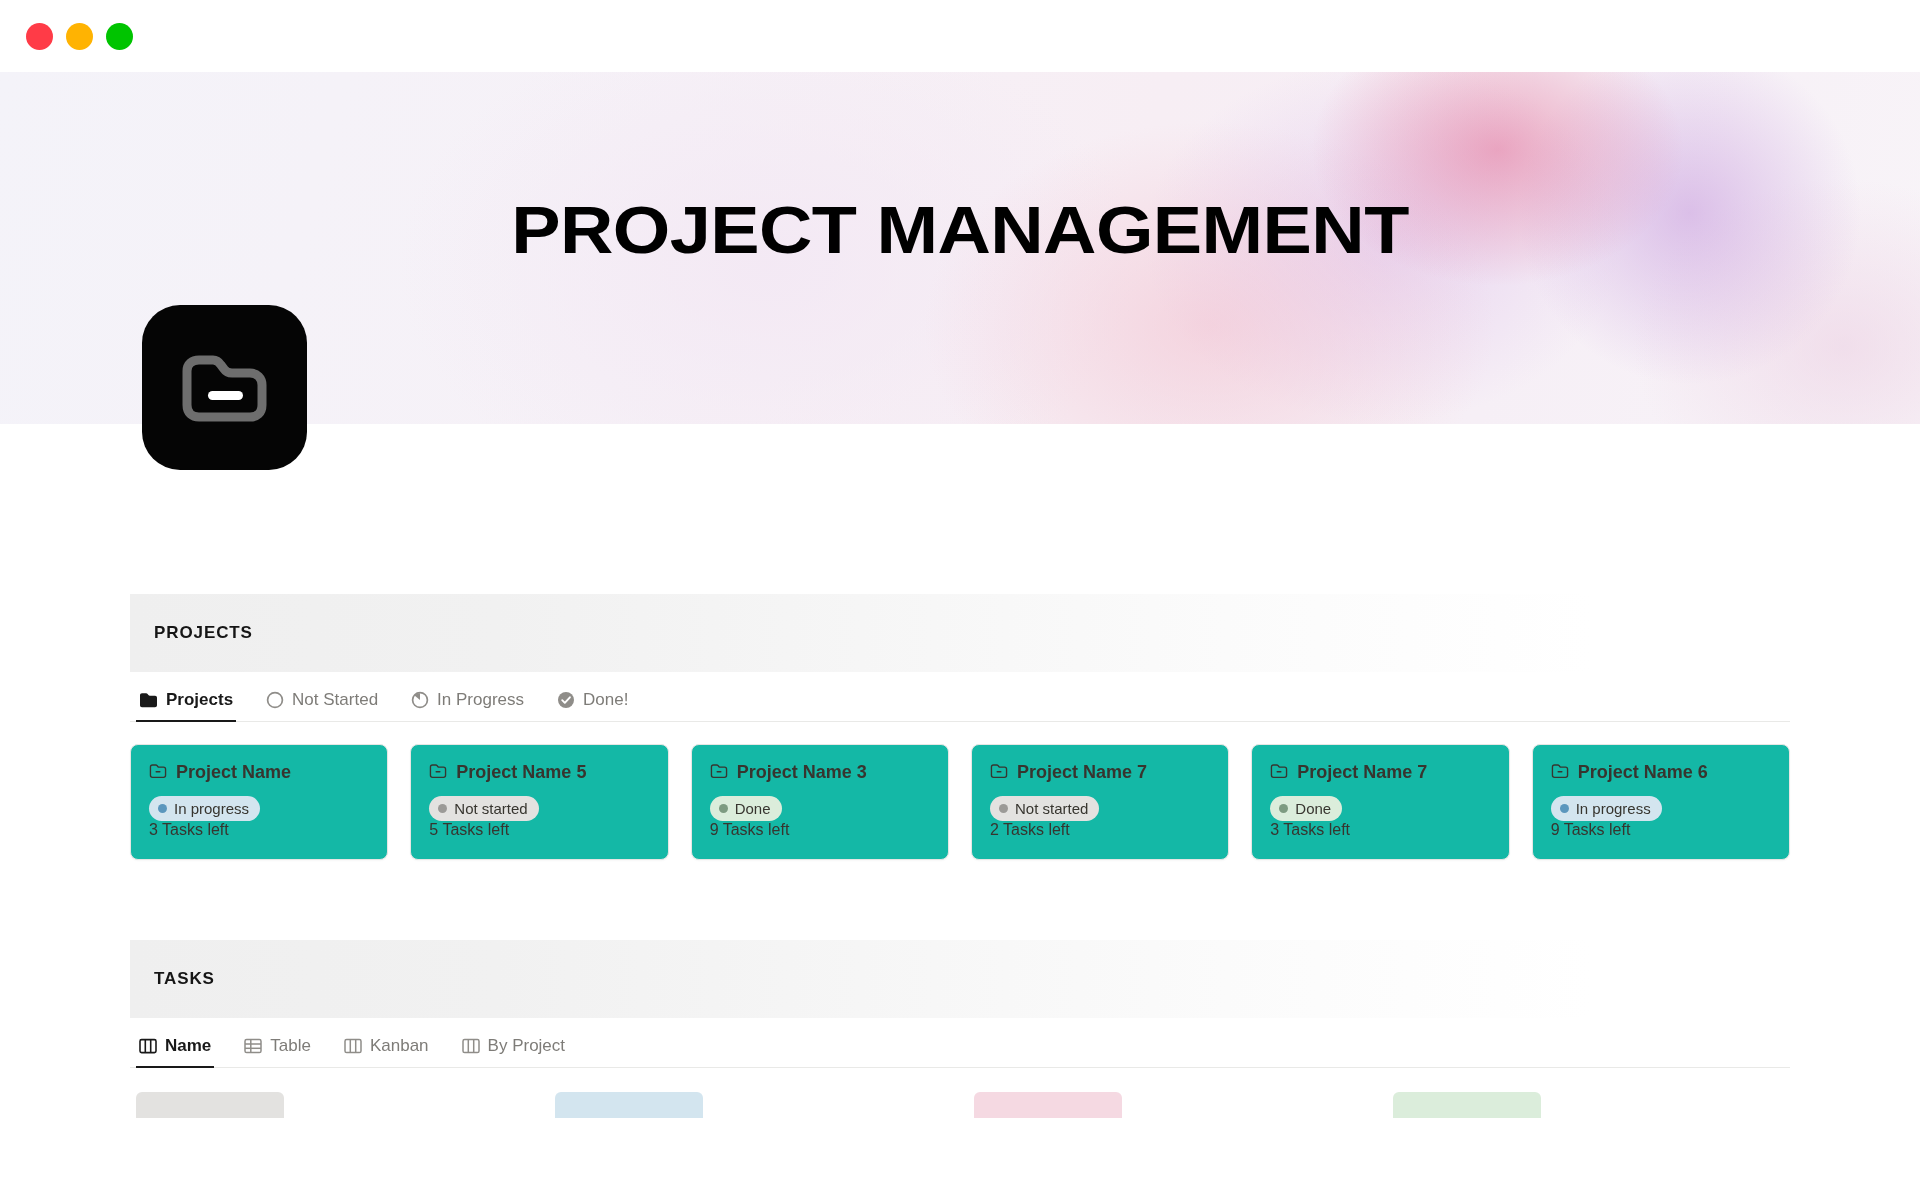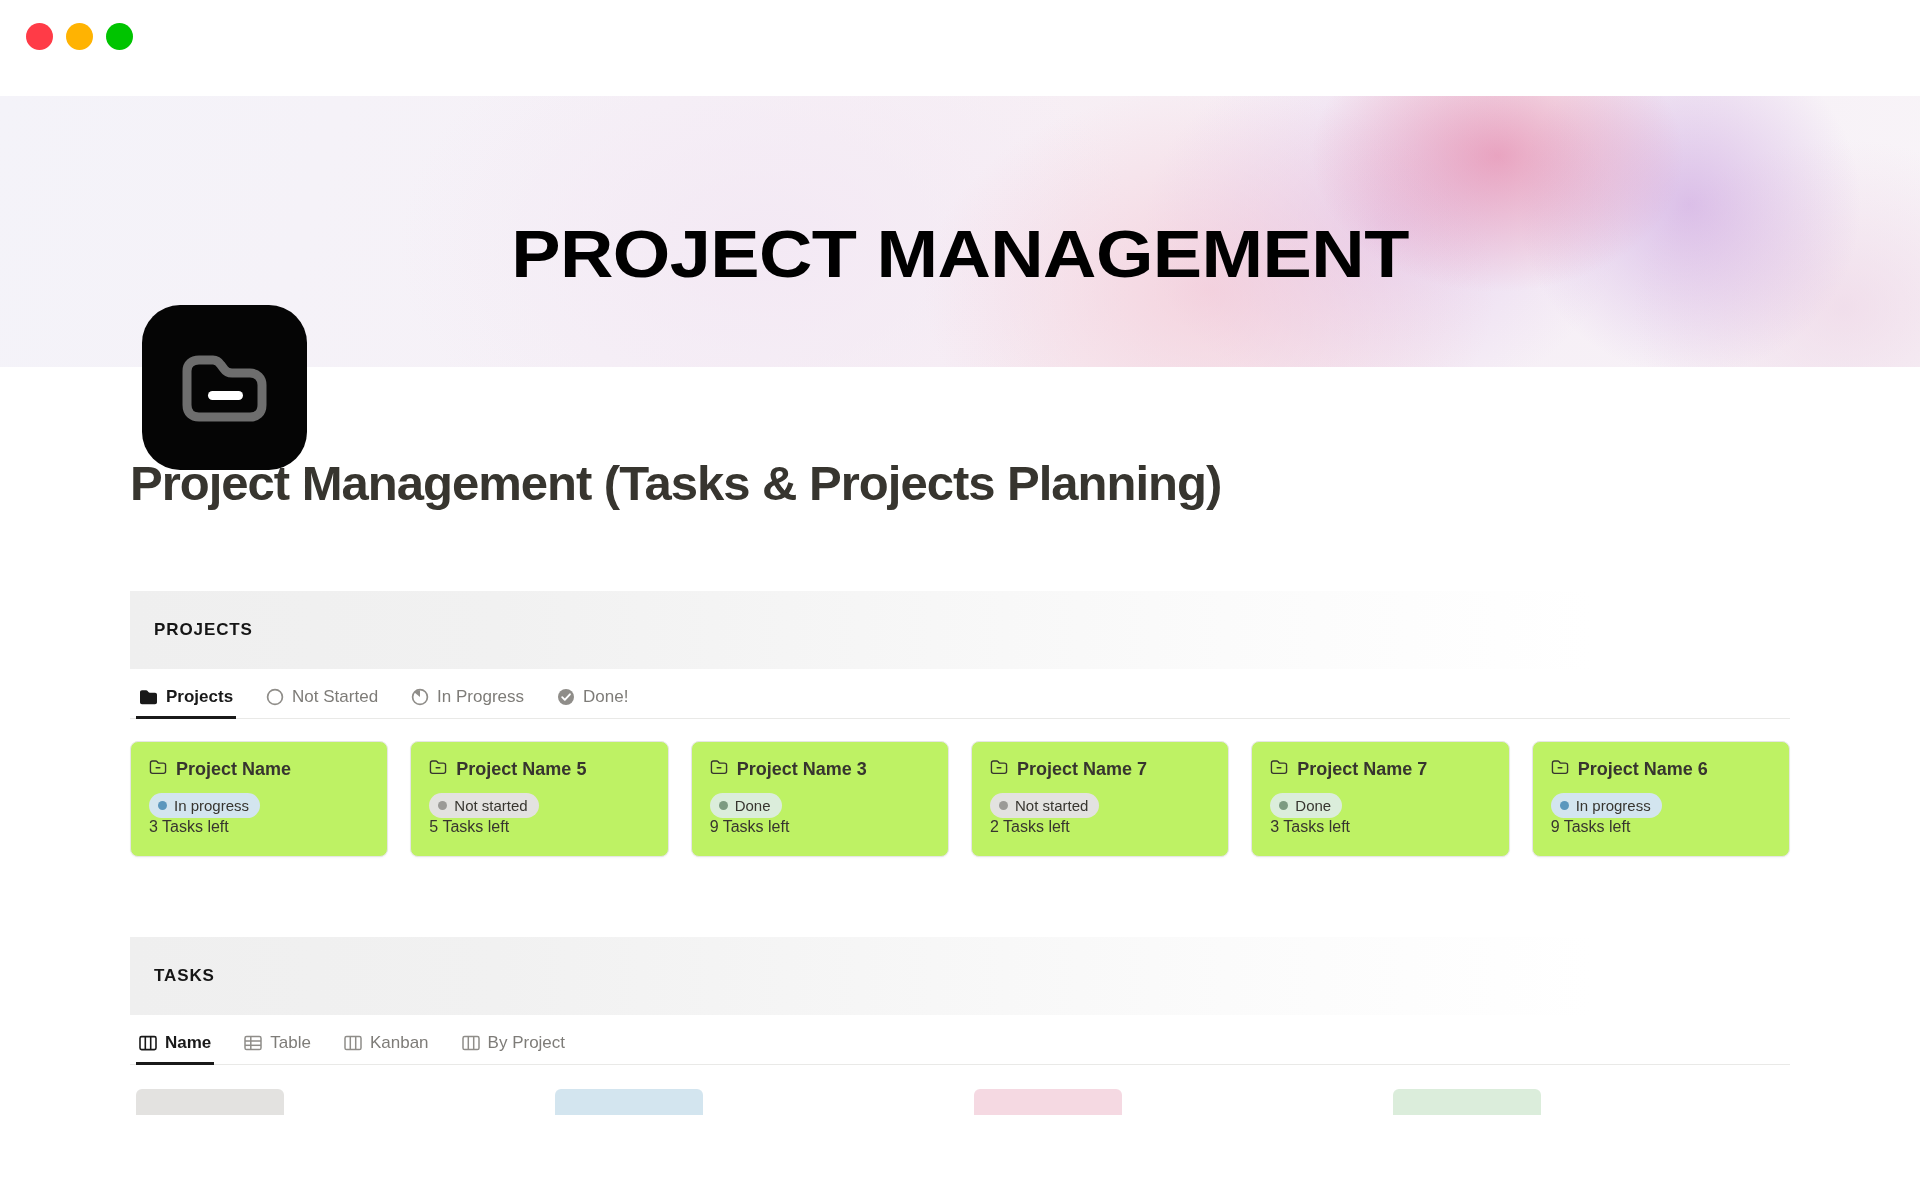--- a/index.html
+++ b/index.html
@@ -39,33 +39,32 @@
     display: block;
     flex: 0 0 auto;
   }
   .dot.red    { background: #FF3B47; }
   .dot.yellow { background: #FFB302; }
   .dot.green  { background: #00C400; }
 
   
   .cover {
     position: relative;
-    height: 271px;
+    height: 352px;
     width: 100%;
     overflow: hidden;
     background-color: #f7f4f8;
     background-image:
       radial-gradient(ellipse 300px 220px at 78% 22%, rgba(226,110,150,0.55) 0%, rgba(226,110,150,0) 62%),
       radial-gradient(ellipse 260px 260px at 88% 40%, rgba(196,150,220,0.55) 0%, rgba(196,150,220,0) 66%),
       radial-gradient(ellipse 420px 300px at 63% 72%, rgba(242,190,205,0.55) 0%, rgba(242,190,205,0) 68%),
       radial-gradient(ellipse 340px 260px at 72% 48%, rgba(214,178,232,0.45) 0%, rgba(214,178,232,0) 70%),
       radial-gradient(ellipse 300px 240px at 96% 78%, rgba(235,205,225,0.55) 0%, rgba(235,205,225,0) 70%),
       radial-gradient(ellipse 500px 340px at 40% 55%, rgba(243,232,244,0.9) 0%, rgba(243,232,244,0) 74%),
       linear-gradient(105deg, #f4f3f9 0%, #f6f1f7 34%, #f7eef4 58%, #f6eff6 78%, #f8f4f8 100%);
-    margin-top: 24px;
   }
   .cover-title {
     position: absolute;
     left: 0;
     right: 0;
     top: 120px;
     text-align: center;
     font-family: "Liberation Sans Narrow", "Liberation Sans", "DejaVu Sans", sans-serif;
     font-weight: 700;
     font-size: 66px;
@@ -161,21 +160,21 @@
   .cards {
     display: flex;
     gap: 22px;
     margin-top: 22px;
   }
   .card {
     flex: 1 1 0;
     min-width: 0;
     border: 1px solid #E6E6E4;
     border-radius: 8px;
-    background: #bef264;
+    background: #14b8a6;
     padding: 17px 18px 20px 18px;
     box-shadow: 0 1px 2px rgba(15,15,15,0.035);
   }
   .card-head {
     display: flex;
     align-items: center;
     gap: 9px;
   }
   .card-title {
     font-size: 18px;
@@ -249,21 +248,20 @@
 
   <div class="page-icon">
     <svg width="95" height="82" viewBox="0 0 95 82" fill="none" aria-hidden="true">
       <path d="M10 24 C10 17 15 13 22 13 L36 13 C40 13 42 15 44 18 L47 22 C49 25 51 26 55 26 L73 26 C80 26 85 31 85 38 L85 58 C85 66 80 70 73 70 L22 70 C15 70 10 66 10 58 Z" stroke="#6E6E6E" stroke-width="9" fill="none" stroke-linejoin="round"></path>
       <rect x="31" y="44" width="35" height="9" rx="4.5" fill="#FFFFFF"></rect>
     </svg>
   </div>
 
   <div class="content">
 
-    <h1 class="page-title">Project Management (Tasks &amp; Projects Planning)</h1>
 
     <div class="section-banner">
       <span class="label">PROJECTS</span>
     </div>
 
     <div class="tabbar">
 
       <div class="tab active">
         <span>
           <svg width="19" height="16" viewBox="0 0 19 16" fill="none" aria-hidden="true">

